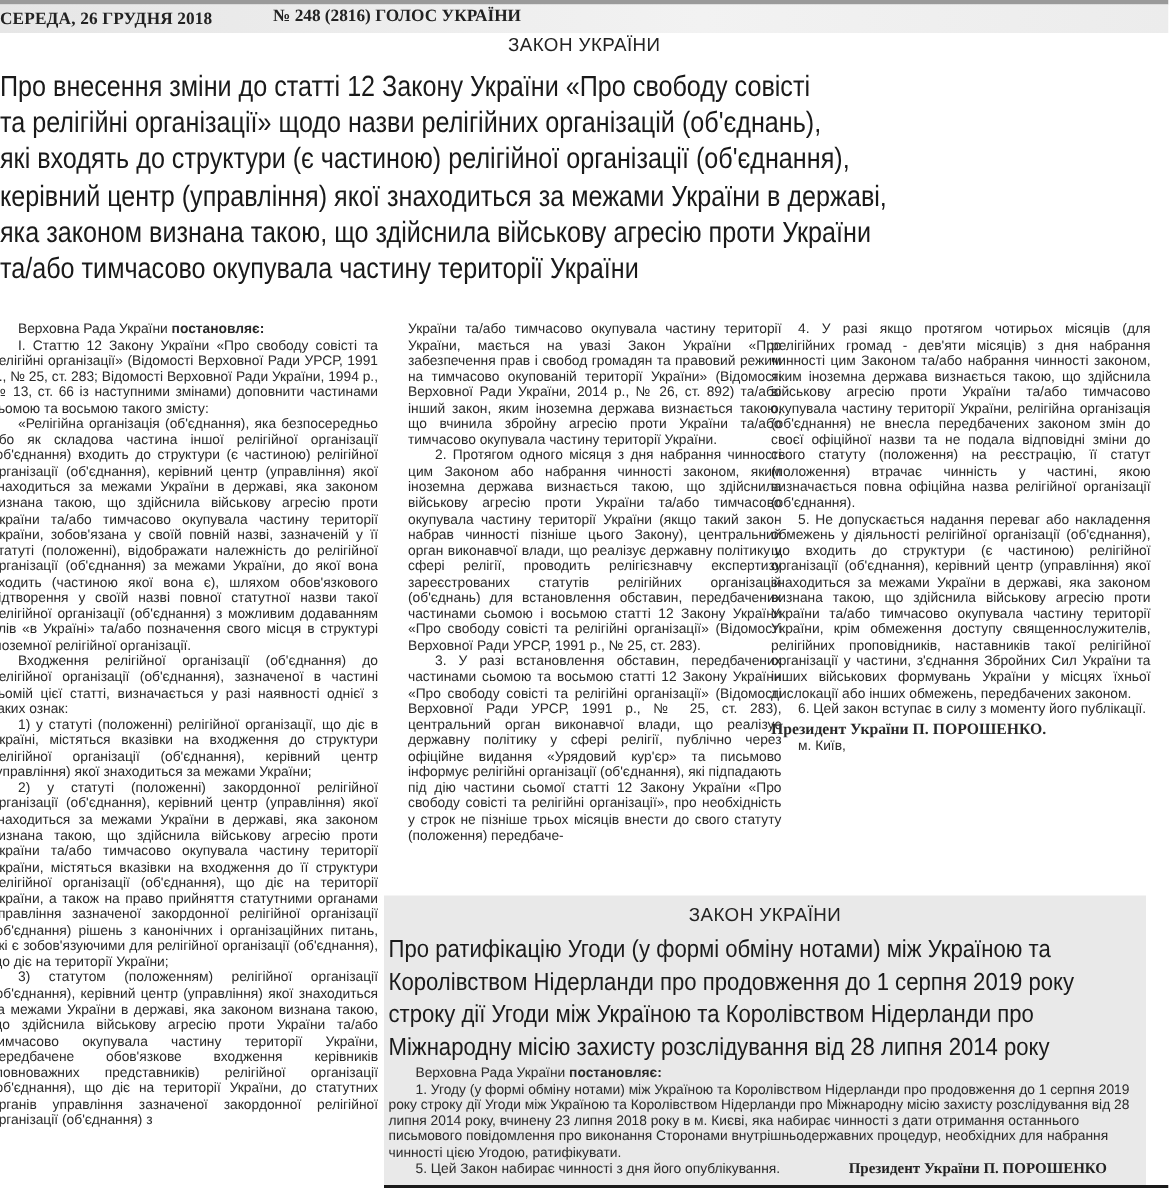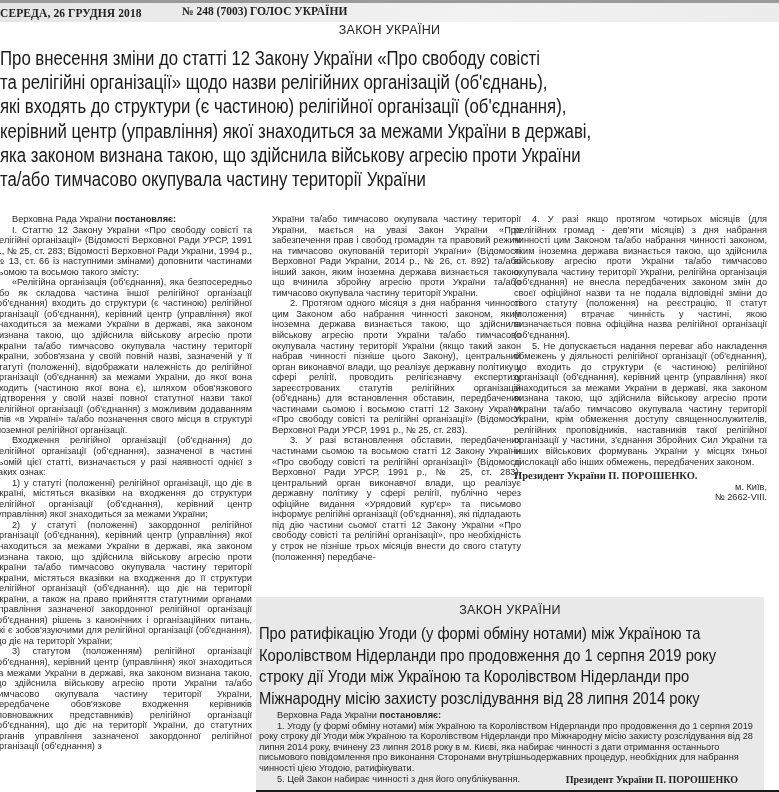--- a/index.html
+++ b/index.html
@@ -38,21 +38,21 @@
   .col .nind { text-indent: 0; }
   .col b { font-weight: bold; }
   .col-1 { left: -6px; width: 258px; }
   .col-2 { left: 272px; width: 249px; }
   .col-3 { left: 514px; width: 253px; }
 
   .signature {
     font-family: "Liberation Serif", serif; font-weight: bold; font-size: 10.5px;
     text-align: left; margin-top: 4px; text-indent: 0 !important; padding-right: 2px;
   }
-  .sig-meta { text-indent: 0 !important; padding-left: 18px; text-align: right; }
+  .sig-meta { text-indent: 0 !important; padding-left: 18px; text-align: left; }
 
   .box {
     position: absolute; left: 256px; top: 597px; width: 508px; height: 195px;
     background: #e9e9e9;
   }
   .box .box-kicker {
     position: absolute; left: 0; width: 508px; top: 6px; text-align: center;
     font-size: 12.5px; letter-spacing: 0.3px; color: #222;
   }
   .box .box-title {
@@ -71,21 +71,21 @@
     font-family: "Liberation Serif", serif; font-weight: bold; font-size: 10px; color: #222;
   }
   .bottom-rule { position: absolute; left: 256px; top: 790px; width: 523px; height: 2px; background: #1a1a1a; }
 </style>
 </head>
 <body>
 
 <div class="top-rule"></div>
 <div class="header-bar">
   <span class="date">СЕРЕДА, 26 ГРУДНЯ 2018</span>
-  <span class="issue">№ 248 (7003)  ГОЛОС УКРАЇНИ</span>
+  <span class="issue">№ 248 (2816)  ГОЛОС УКРАЇНИ</span>
 </div>
 
 <div class="kicker">ЗАКОН УКРАЇНИ</div>
 
 <div class="main-title">
   <div>Про внесення зміни до статті 12 Закону України «Про свободу совісті</div>
   <div>та релігійні організації» щодо назви релігійних організацій (об'єднань),</div>
   <div>які входять до структури (є частиною) релігійної організації (об'єднання),</div>
   <div>керівний центр (управління) якої знаходиться за межами України в державі,</div>
   <div>яка законом визнана такою, що здійснила військову агресію проти України</div>
@@ -104,23 +104,23 @@
 
 <div class="col col-2">
   <p class="nind">України та/або тимчасово окупувала частину території України, мається на увазі Закон України «Про забезпечення прав і свобод громадян та правовий режим на тимчасово окупованій території України» (Відомості Верховної Ради України, 2014 р., № 26, ст. 892) та/або інший закон, яким іноземна держава визнається такою, що вчинила збройну агресію проти України та/або тимчасово окупувала частину території України.</p>
   <p>2. Протягом одного місяця з дня набрання чинності цим Законом або набрання чинності законом, яким іноземна держава визнається такою, що здійснила військову агресію проти України та/або тимчасово окупувала частину території України (якщо такий закон набрав чинності пізніше цього Закону), центральний орган виконавчої влади, що реалізує державну політику у сфері релігії, проводить релігієзнавчу експертизу зареєстрованих статутів релігійних організацій (об'єднань) для встановлення обставин, передбачених частинами сьомою і восьмою статті 12 Закону України «Про свободу совісті та релігійні організації» (Відомості Верховної Ради УРСР, 1991 р., № 25, ст. 283).</p>
   <p>3. У разі встановлення обставин, передбачених частинами сьомою та восьмою статті 12 Закону України «Про свободу совісті та релігійні організації» (Відомості Верховної Ради УРСР, 1991 р., № 25, ст. 283), центральний орган виконавчої влади, що реалізує державну політику у сфері релігії, публічно через офіційне видання «Урядовий кур'єр» та письмово інформує релігійні організації (об'єднання), які підпадають під дію частини сьомої статті 12 Закону України «Про свободу совісті та релігійні організації», про необхідність у строк не пізніше трьох місяців внести до свого статуту (положення) передбаче-</p>
 </div>
 
 <div class="col col-3">
   <p>4. У разі якщо протягом чотирьох місяців (для релігійних громад - дев'яти місяців) з дня набрання чинності цим Законом та/або набрання чинності законом, яким іноземна держава визнається такою, що здійснила військову агресію проти України та/або тимчасово окупувала частину території України, релігійна організація (об'єднання) не внесла передбачених законом змін до своєї офіційної назви та не подала відповідні зміни до свого статуту (положення) на реєстрацію, її статут (положення) втрачає чинність у частині, якою визначається повна офіційна назва релігійної організації (об'єднання).</p>
   <p>5. Не допускається надання переваг або накладення обмежень у діяльності релігійної організації (об'єднання), що входить до структури (є частиною) релігійної організації (об'єднання), керівний центр (управління) якої знаходиться за межами України в державі, яка законом визнана такою, що здійснила військову агресію проти України та/або тимчасово окупувала частину території України, крім обмеження доступу священнослужителів, релігійних проповідників, наставників такої релігійної організації у частини, з'єднання Збройних Сил України та інших військових формувань України у місцях їхньої дислокації або інших обмежень, передбачених законом.</p>
+  <p>6. Цей закон вступає в силу з моменту його публікації.</p>
   <p class="signature">Президент України П. ПОРОШЕНКО.</p>
   <p class="sig-meta">м. Київ,</p>
-  <p class="sig-meta">№ 2662-VIII.</p>
 </div>
 
 <div class="box">
   <div class="box-kicker">ЗАКОН УКРАЇНИ</div>
   <div class="box-title">
     <div>Про ратифікацію Угоди (у формі обміну нотами) між Україною та</div>
     <div>Королівством Нідерланди про продовження до 1 серпня 2019 року</div>
     <div>строку дії Угоди між Україною та Королівством Нідерланди про</div>
     <div>Міжнародну місію захисту розслідування від 28 липня 2014 року</div>
   </div>

